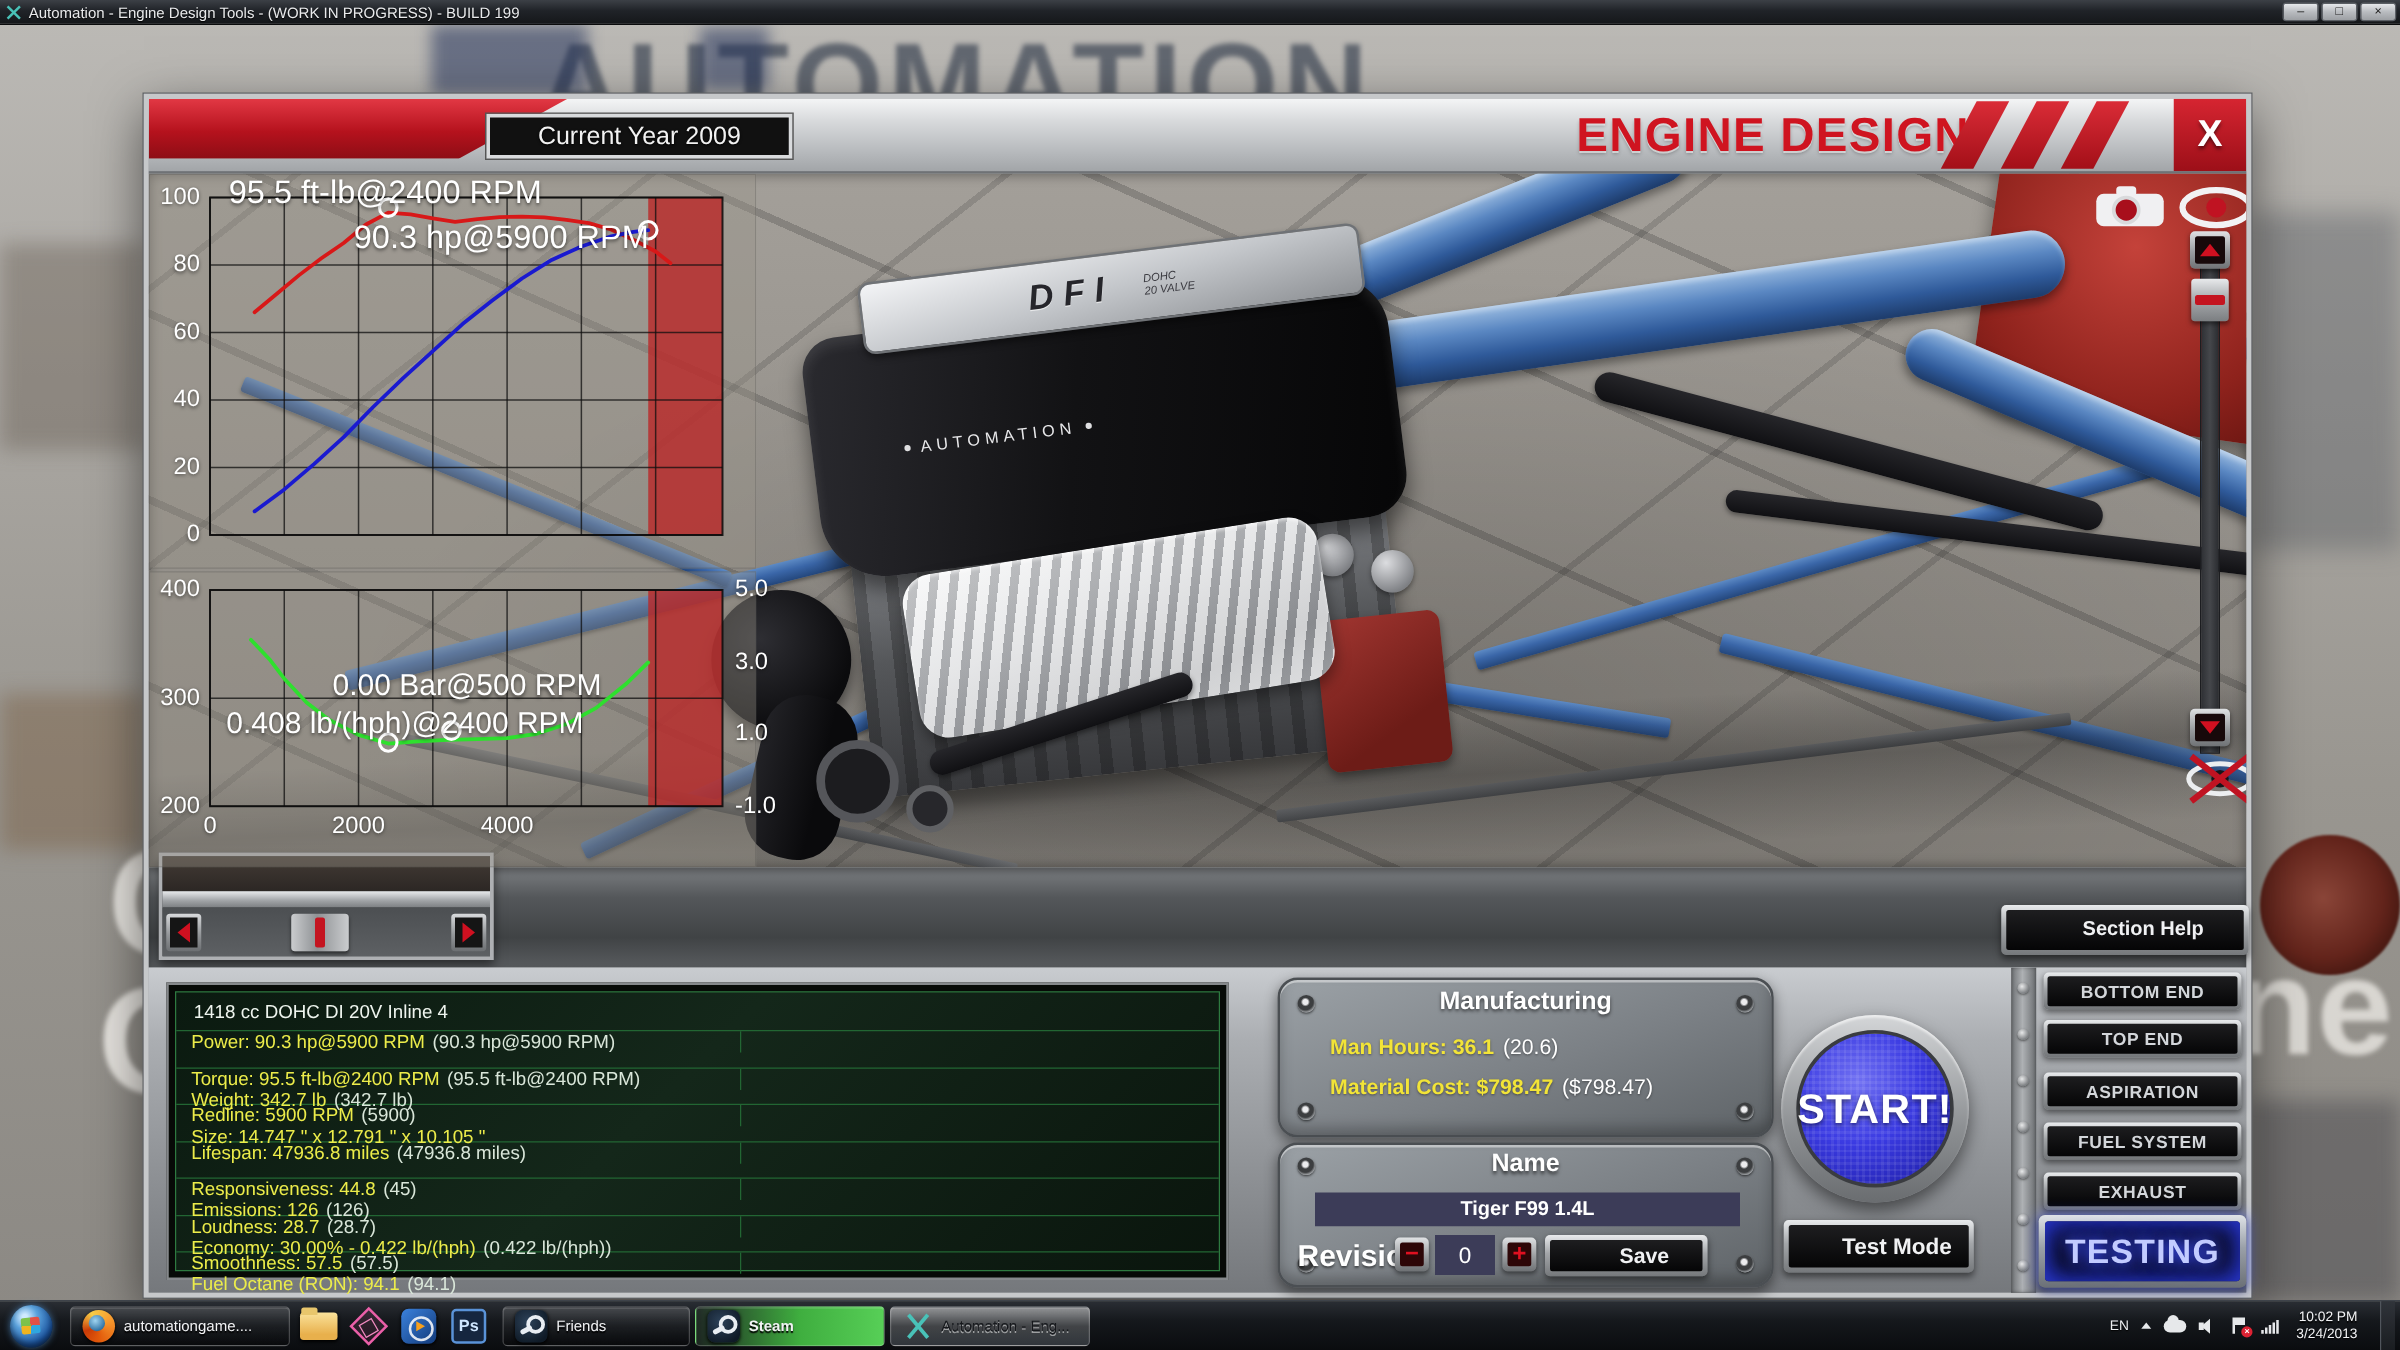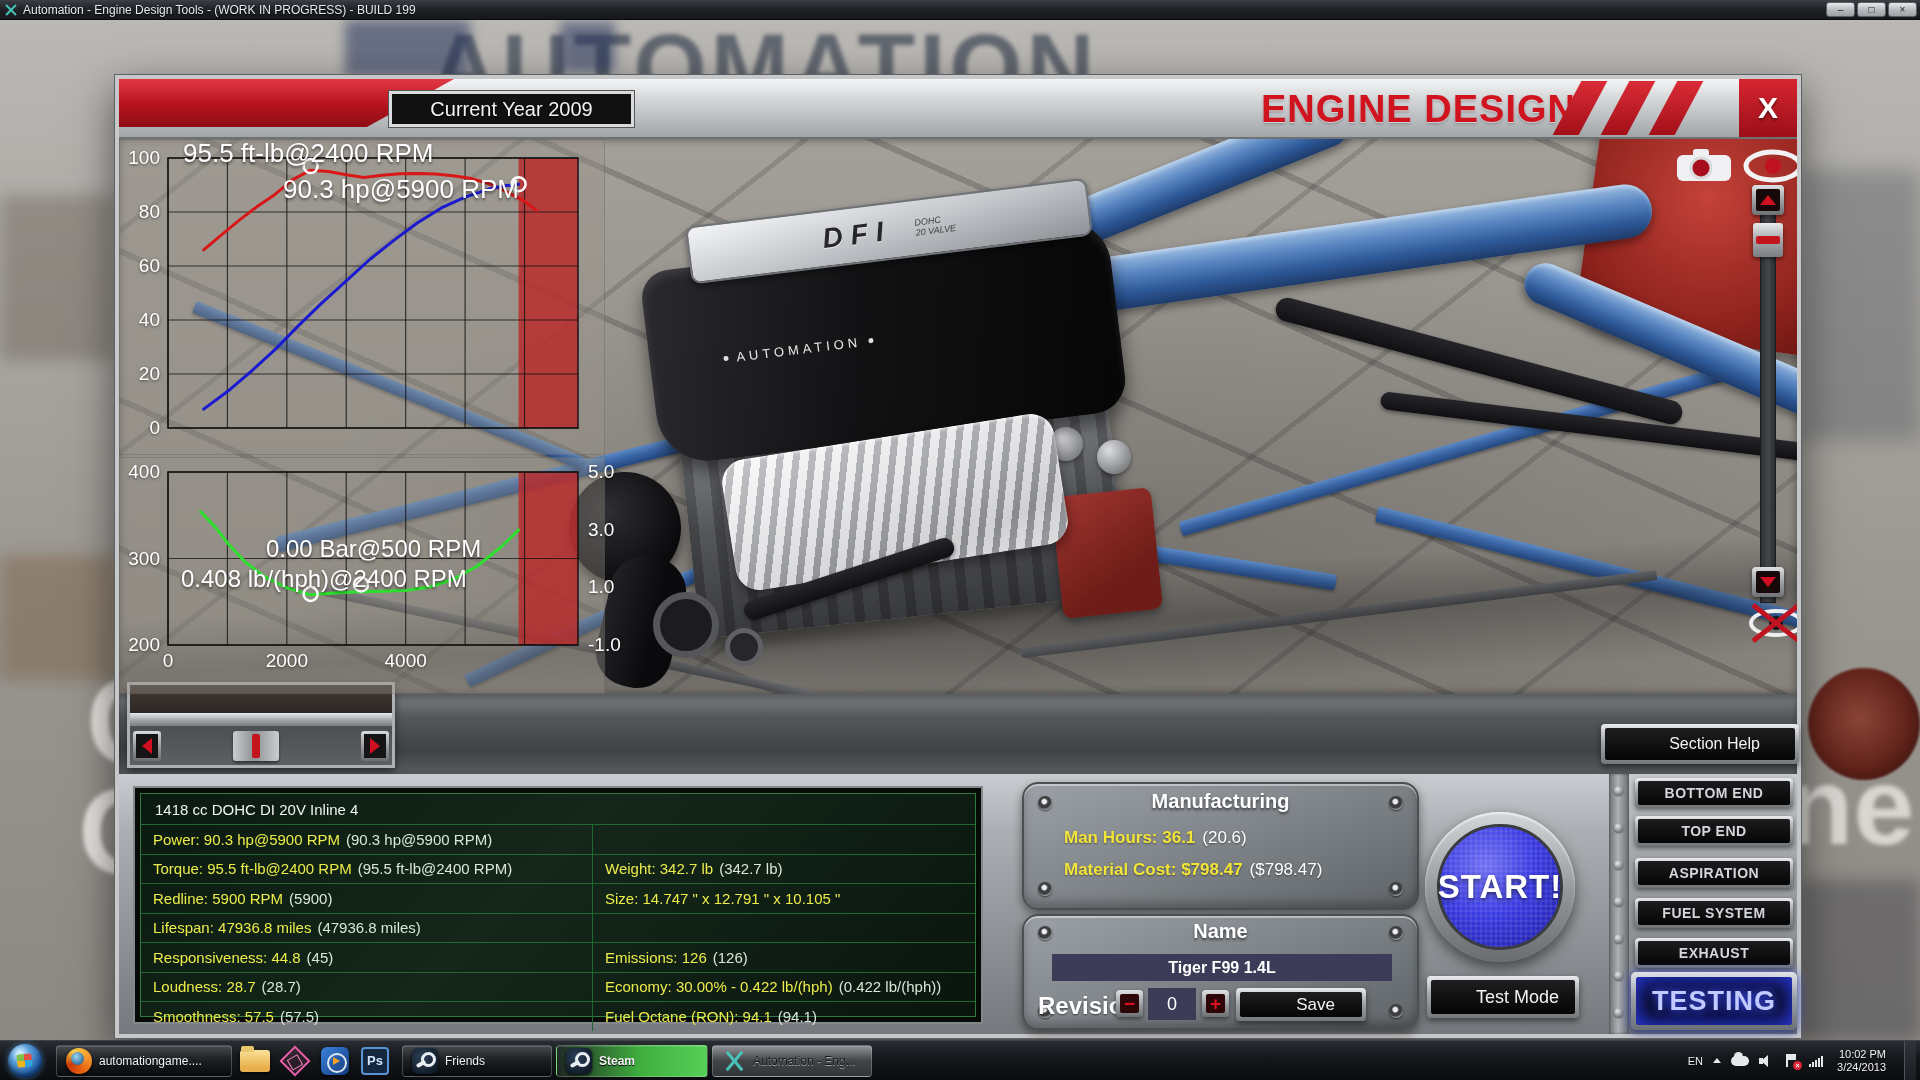--- a/index.html
+++ b/index.html
@@ -132,30 +132,30 @@
   .hs-btn{width:28px;height:30px;background:linear-gradient(180deg,#d8dadc,#94979a 55%,#6c6f72);border-radius:3px;
     display:flex;align-items:center;justify-content:center;}
   .hs-btn .inner{width:22px;height:24px;background:#151515;display:flex;align-items:center;justify-content:center;}
   .tri-left{width:0;height:0;border-top:8px solid transparent;border-bottom:8px solid transparent;border-right:10px solid #d01020;}
   .tri-right{width:0;height:0;border-top:8px solid transparent;border-bottom:8px solid transparent;border-left:10px solid #d01020;}
   #hs-handle{width:46px;height:30px;margin-left:72px;margin-right:auto;border-radius:3px;
     background:linear-gradient(90deg,#caccce,#8f9295 45%,#caccce);box-shadow:0 2px 3px rgba(0,0,0,0.5);position:relative;}
   #hs-handle::after{content:"";position:absolute;left:19px;top:3px;width:8px;height:24px;background:#c41420;border-radius:2px;}
   .framed-btn{background:linear-gradient(180deg,#e9ebed,#a3a6a9 45%,#75787b);border-radius:4px;padding:4px;box-shadow:0 3px 6px rgba(0,0,0,0.5);}
   .framed-btn .face{width:100%;height:100%;background:linear-gradient(180deg,#1e1e20,#050506);border-radius:2px;
-    display:flex;align-items:center;justify-content:center;color:#f0f1f3;font-weight:400;padding-left:29px;}
+    display:flex;align-items:center;justify-content:center;color:#f0f1f3;font-weight:700;padding-left:29px;}
 
   
   #botpanel{left:0;top:695px;width:1678px;height:260px;
     background:linear-gradient(180deg,#c9ccd0 0%,#abaeb2 22%,#8f9296 62%,#75787c 100%);}
   #stats{left:14px;top:12px;width:850px;height:238px;background:#070a07;border:2px solid #85888b;padding:5px;}
   #stats-inner{position:relative;width:100%;height:100%;border:1px solid #2e7a40;
     background:linear-gradient(135deg,#0b1a10 0%,#14271a 45%,#0a150d 100%);}
   #stats-header{height:30px;display:flex;align-items:center;padding-left:14px;color:#eef4ee;font-size:15px;}
-  .srow{display:flex;height:29.5px;border-top:1px solid #226633;}
+  .srow{display:flex;height:29.5px;border-top:1px solid #226633;flex-direction:column;}
   .scell{display:flex;align-items:center;padding-left:12px;white-space:nowrap;overflow:visible;}
   .scell.left{width:54.2%;border-right:1px solid #226633;}
   .scell.right{width:45.8%;}
   .smain{color:#ecec4a;font-size:15px;}
   .sparen{color:#d9e6d9;font-size:15px;margin-left:6px;}
 
   .plate{background:linear-gradient(160deg,#9ba1a6 0%,#7b8085 55%,#5e6367 100%);
     border:2px solid #4b4f53;border-radius:16px;
     box-shadow:inset 0 2px 0 rgba(255,255,255,0.45), inset 0 -6px 10px rgba(0,0,0,0.25), 0 4px 10px rgba(0,0,0,0.45);}
   .screw{position:absolute;width:14px;height:14px;border-radius:50%;

